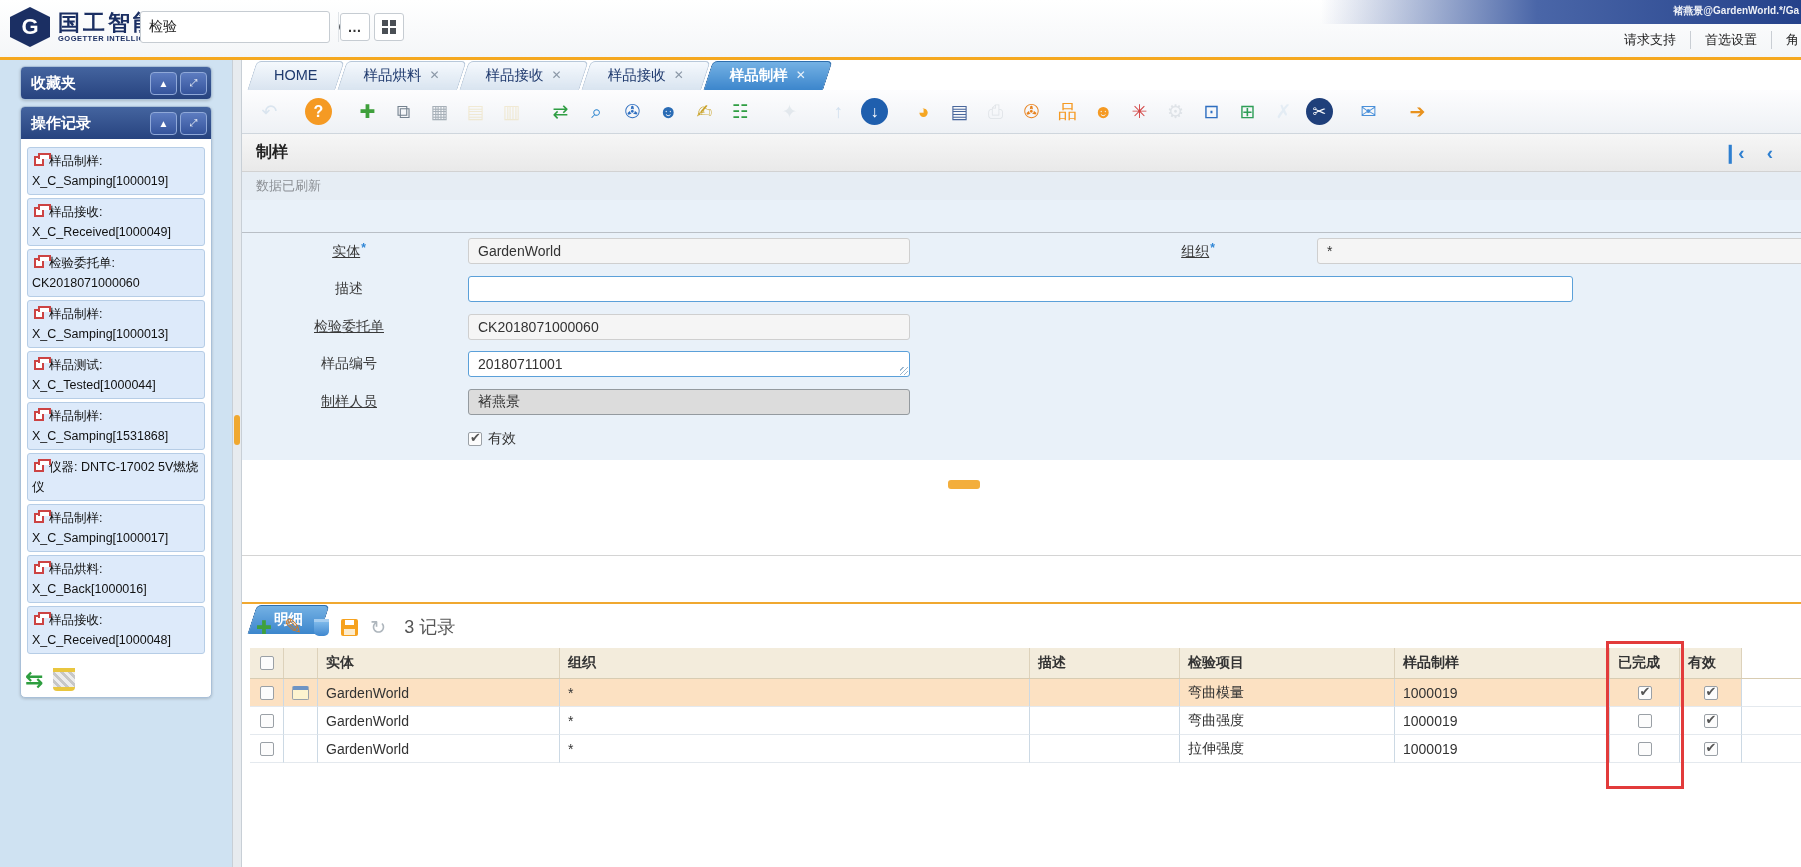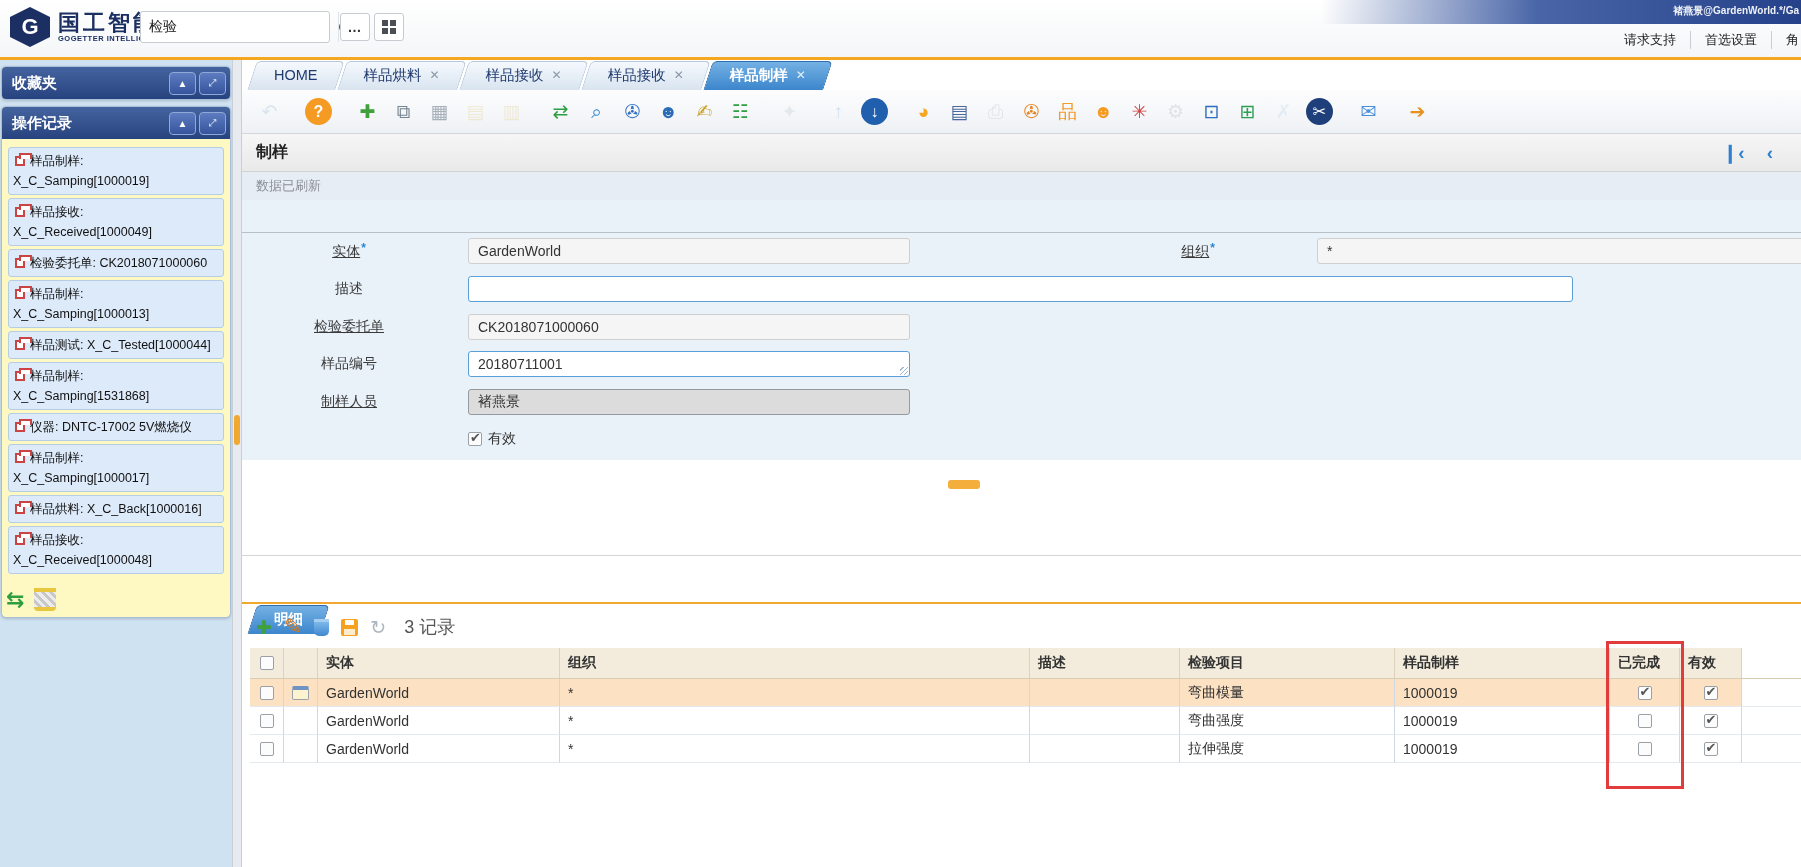--- a/index.html
+++ b/index.html
@@ -34,21 +34,21 @@
                 background:linear-gradient(to left,#24418a,#4a66a8 55%,rgba(74,102,168,0)); }
   .user-info { position:absolute; right:2px; top:4px; color:rgba(255,255,255,.92); font-size:10px;
                font-weight:bold; white-space:nowrap; }
   .top-links { position:absolute; right:-12px; top:28px; display:flex; align-items:center; height:24px; }
   .top-links span { padding:0 14px; font-size:13px; color:#222; cursor:pointer; white-space:nowrap; }
   .top-links span + span { border-left:1px solid #c9ced4; }
   .accent-line { position:absolute; left:0; top:57px; width:1801px; height:3px; background:#f5a81f; }
 
   
   .sidebar { position:absolute; left:0; top:60px; width:232px; height:807px; background:#cfe2f2; }
-  .panel { background:#fef9c3; border:1px solid #a9c0d8; border-radius:5px; margin:6px 1px;
+  .panel { background:#ffffff; border:1px solid #a9c0d8; border-radius:5px; margin:6px 20px;
            overflow:hidden; box-shadow:0 1px 3px rgba(0,0,0,.18); }
   .phead { height:32px; background:linear-gradient(#44649f,#27437f); display:flex;
            align-items:center; padding:0 4px 0 10px; }
   .ptitle { flex:1; color:#fff; font-size:15px; font-weight:bold; }
   .ph-btn { width:27px; height:23px; margin-left:3px; border:1px solid #8fa8d8; border-radius:4px;
             background:linear-gradient(#5d7cc0,#35549c); color:#fff; font-size:10px;
             display:flex; align-items:center; justify-content:center; cursor:pointer; }
   .pbody { padding:5px; }
   .hint { font-size:13px; color:#333; padding:3px 2px 8px 2px; }
   .trash { width:22px; height:23px; border-radius:0 0 4px 4px;

